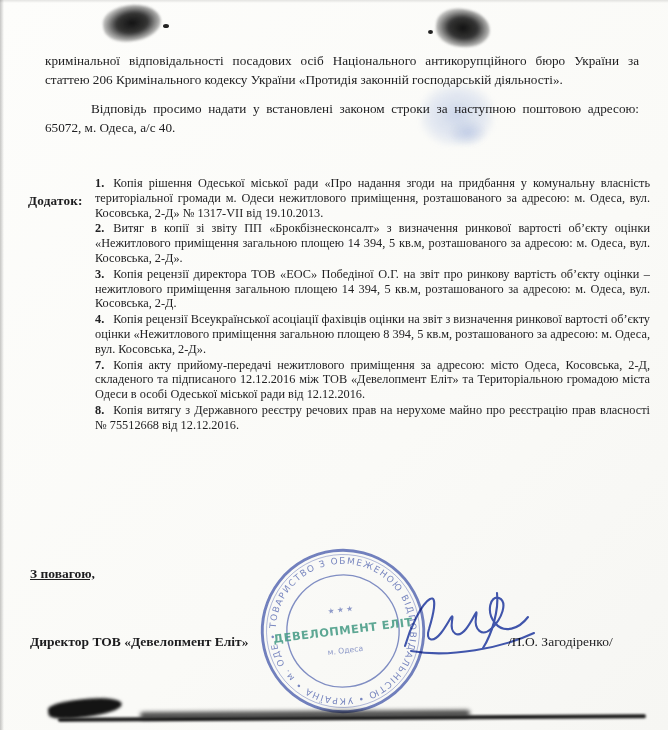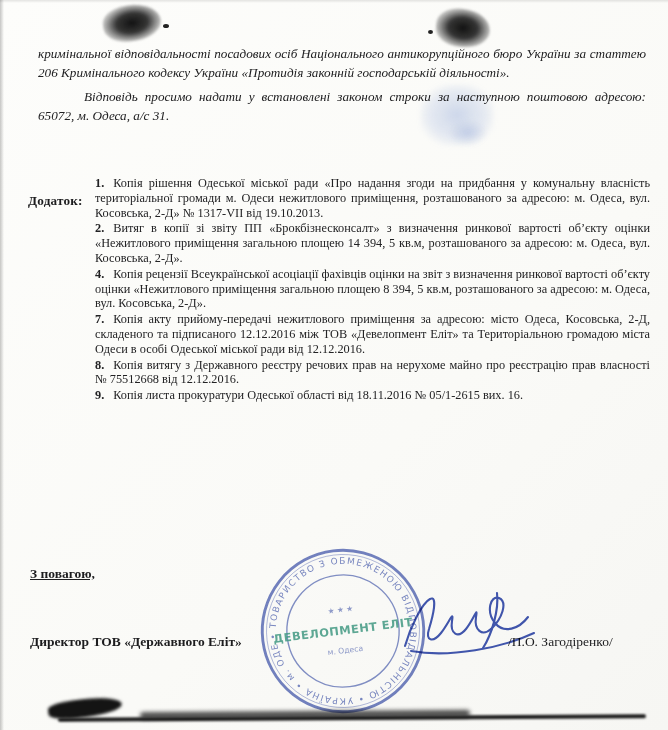--- a/index.html
+++ b/index.html
@@ -9,21 +9,21 @@
     overflow:hidden;
     font-family:"Liberation Serif", serif;
     color:#1d1d1f;
   }
   
   .bodytext {
     position:absolute; top:41px; left:35px; width:614px;
     font-size:13.2px; line-height:19px; text-align:justify;
     color:#202022;
   }
-  .bodytext p { margin:3px;font-style:italic; }
+  .bodytext p { margin:10px; }
   .bodytext p.indent { text-indent:46px; margin-top:5px; }
 
   
   .attachments { position:absolute; top:176px; left:28px; width:622px; }
   .att-label { position:absolute; left:0; top:1px; font-weight:bold; font-size:13.2px; letter-spacing:0.2px;margin-top:16px; }
   .att-items { margin-left:67px; }
   .att-item {
     font-size:12.3px; line-height:14.8px; text-align:justify;
     margin:0 0 1px 0; color:#222224;
   }
@@ -94,37 +94,37 @@
   <div class="speck speck1"></div>
   <div class="speck speck2"></div>
   <div class="blue-smudge"></div>
   <div class="blue-smudge2"></div>
   <div class="scan-blob-bl"></div>
   <div class="scan-line-mid"></div>
   <div class="scan-line-long"></div>
 
   <div class="bodytext">
     <p>кримінальної відповідальності посадових осіб Національного антикорупційного бюро України за статтею 206 Кримінального кодексу України «Протидія законній господарській діяльності».</p>
-    <p class="indent">Відповідь просимо надати у встановлені законом строки за наступною поштовою адресою: 65072, м. Одеса, а/с 31.</p>
+    <p class="indent">Відповідь просимо надати у встановлені законом строки за наступною поштовою адресою: 65072, м. Одеса, а/с 40.</p>
   </div>
 
   <div class="attachments">
     <div class="att-label">Додаток:</div>
     <div class="att-items">
       <p class="att-item"><span class="num">1.</span><span>Копія рішення Одеської міської ради «Про надання згоди на придбання у комунальну власність територіальної громади м. Одеси нежитлового приміщення, розташованого за адресою: м. Одеса, вул. Косовська, 2-Д» № 1317-VII від 19.10.2013.</span></p>
       <p class="att-item"><span class="num">2.</span><span>Витяг в копії зі звіту ПП «Брокбізнесконсалт» з визначення ринкової вартості об’єкту оцінки «Нежитлового приміщення загальною площею 14 394, 5 кв.м, розташованого за адресою: м. Одеса, вул. Косовська, 2-Д».</span></p>
+      <p class="att-item"><span class="num">3.</span><span>Копія рецензії директора ТОВ «ЕОС» Победіної О.Г. на звіт про ринкову вартість об’єкту оцінки – нежитлового приміщення загальною площею 14 394, 5 кв.м, розташованого за адресою: м. Одеса, вул. Косовська, 2-Д.</span></p>
       <p class="att-item"><span class="num">4.</span><span>Копія рецензії Всеукраїнської асоціації фахівців оцінки на звіт з визначення ринкової вартості об’єкту оцінки «Нежитлового приміщення загальною площею 8 394, 5 кв.м, розташованого за адресою: м. Одеса, вул. Косовська, 2-Д».</span></p>
       <p class="att-item"><span class="num">7.</span><span>Копія акту прийому-передачі нежитлового приміщення за адресою: місто Одеса, Косовська, 2-Д, складеного та підписаного 12.12.2016 між ТОВ «Девелопмент Еліт» та Територіальною громадою міста Одеси в особі Одеської міської ради від 12.12.2016.</span></p>
       <p class="att-item"><span class="num">8.</span><span>Копія витягу з Державного реєстру речових прав на нерухоме майно про реєстрацію прав власності № 75512668 від 12.12.2016.</span></p>
-      <p class="att-item"><span class="num">9.</span><span>Копія листа прокуратури Одеської області від 18.11.2016 № 05/1-2615 вих. 16.</span></p>
     </div>
   </div>
 
   <div class="regards">З повагою,</div>
-  <div class="signer-title">Директор ТОВ «Державного Еліт»</div>
+  <div class="signer-title">Директор ТОВ «Девелопмент Еліт»</div>
   <div class="signer-name">/П.О. Загодіренко/</div>
 
   <div class="stamp">
     <svg viewBox="0 0 200 200" width="170" height="170">
       <defs>
         <path id="ringpath" d="M100,100 m-79,0 a79,79 0 1,1 158,0 a79,79 0 1,1 -158,0"></path>
       </defs>
       <circle cx="100" cy="100" r="95" fill="none" stroke="#4156ae" stroke-width="3.4" opacity="0.9"></circle>
       <circle cx="100" cy="100" r="90" fill="none" stroke="#4156ae" stroke-width="1" opacity="0.55"></circle>
       <circle cx="100" cy="100" r="66" fill="none" stroke="#4156ae" stroke-width="1.6" opacity="0.8"></circle>

